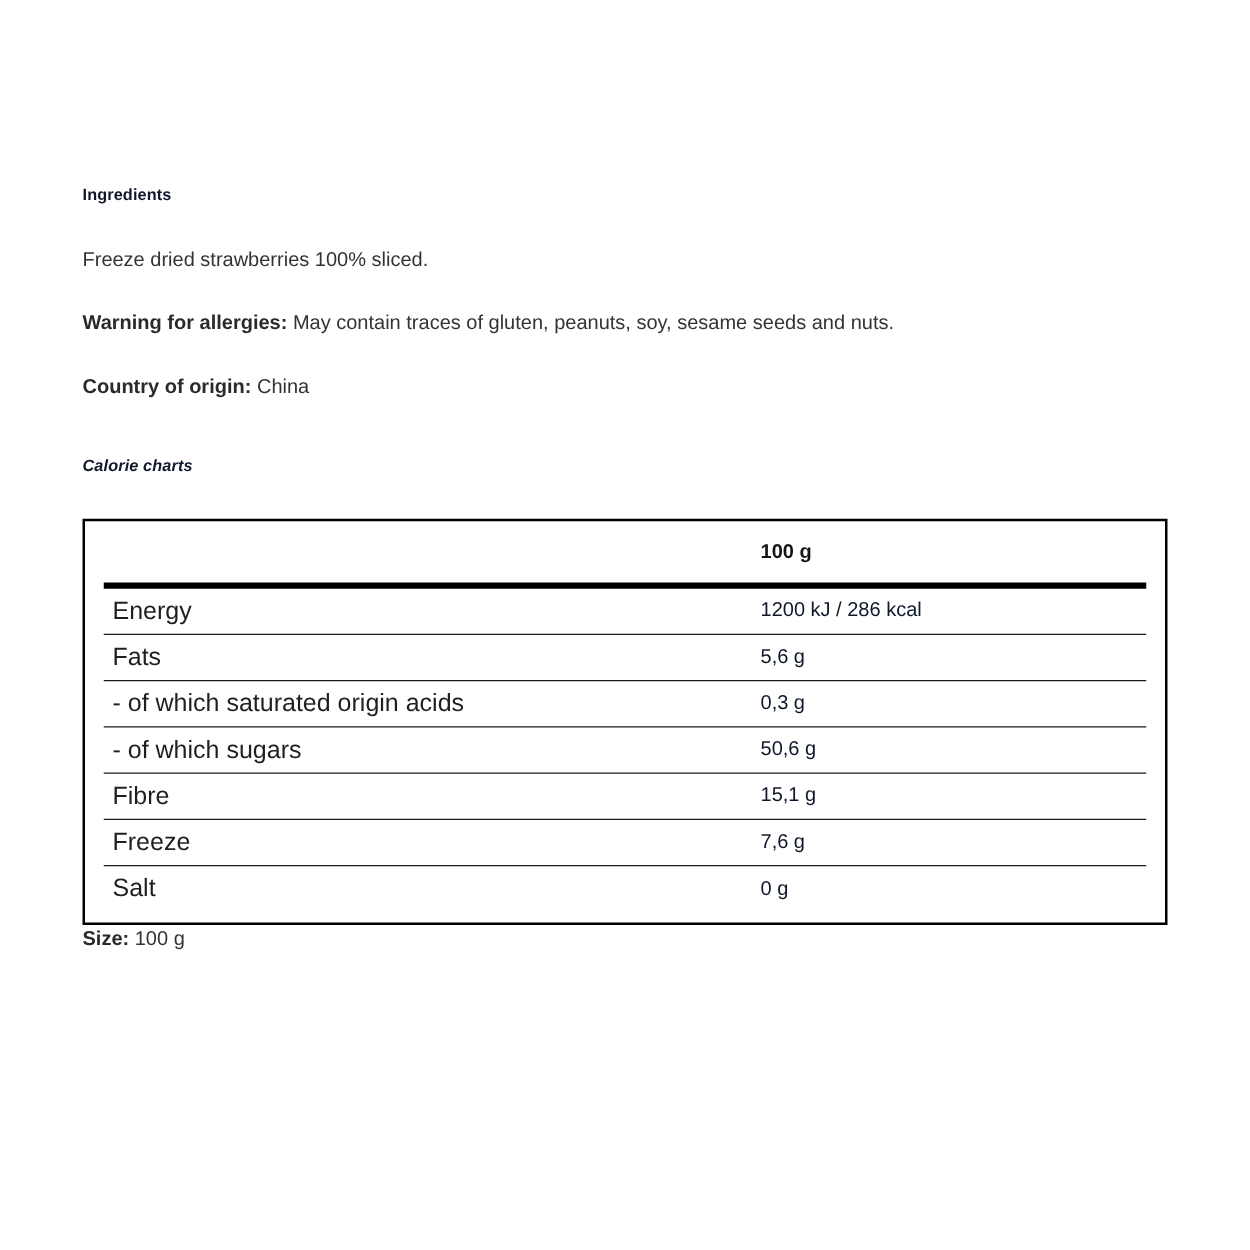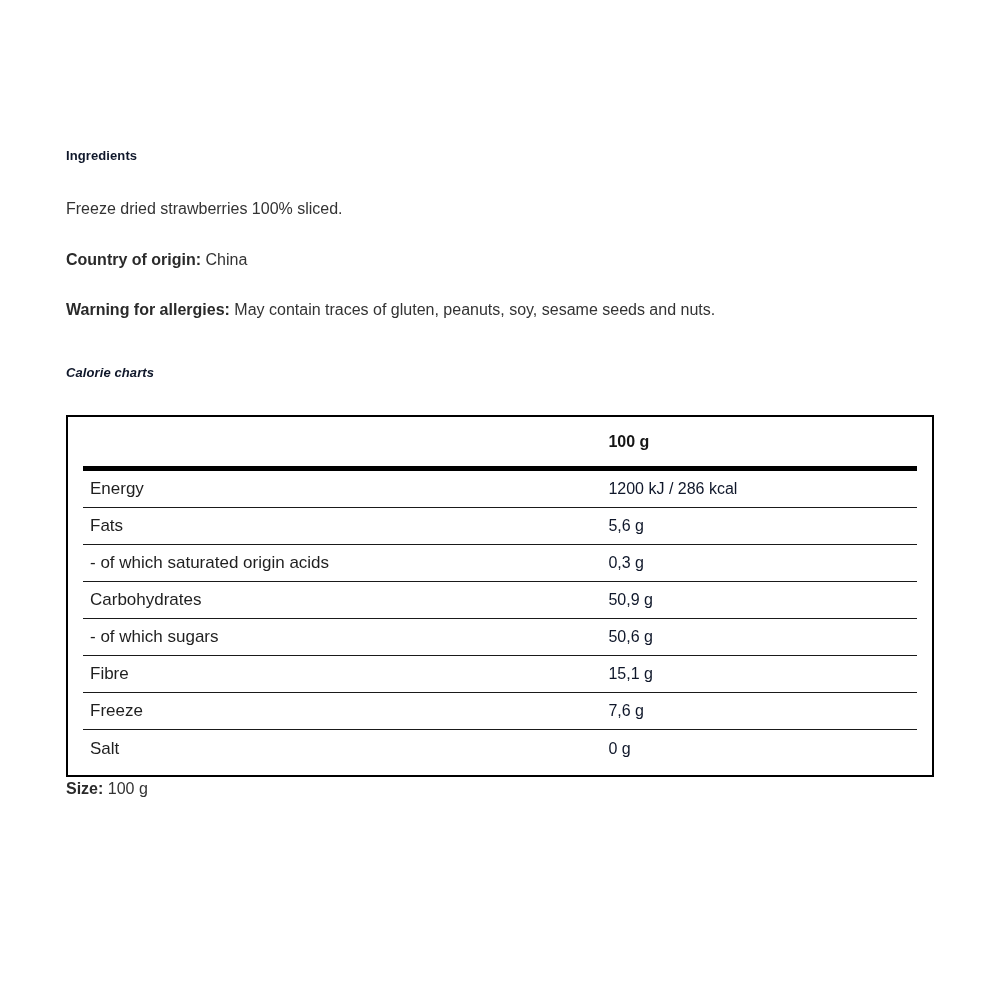--- a/index.html
+++ b/index.html
@@ -58,43 +58,43 @@
   .nutri-row {
     display: flex;
     align-items: center;
     height: 37px;
     border-bottom: 1.5px solid #1a1a1a;
   }
   .nutri-rows .nutri-row:last-child { border-bottom: none; }
   .nutri-cell-label {
     width: 63%;
     padding-left: 7px;
-    font-size: 17px;
+    font-size: 20px;
     color: #1f1f1f;
   }
   .nutri-cell-value {
     flex: 1;
     font-size: 16px;
     color: #0f172a;
   }
   .nutri-header .nutri-cell-value { font-weight: 700; color: #151515; }
   .size-line { }
 </style>
 </head>
 <body>
 
 <div class="content">
 
   <h2 class="section-heading">Ingredients</h2>
 
   <p class="body-line p-description">Freeze dried strawberries 100% sliced.</p>
 
+  <p class="body-line p-warning"><span class="bold-label">Warning for allergies:</span> <span>May contain traces of gluten, peanuts, soy, sesame seeds and nuts.</span></p>
+
   <p class="body-line p-country"><span class="bold-label">Country of origin:</span> <span>China</span></p>
-
-  <p class="body-line p-warning"><span class="bold-label">Warning for allergies:</span> <span>May contain traces of gluten, peanuts, soy, sesame seeds and nuts.</span></p>
 
   <h2 class="section-heading h-calorie">Calorie charts</h2>
 
   <div class="nutri-table">
     <div class="nutri-header">
       <div class="nutri-cell-label"></div>
       <div class="nutri-cell-value">100 g</div>
     </div>
     <div class="nutri-divider"></div>
     <div class="nutri-rows" id="nutri-rows">
@@ -102,24 +102,20 @@
           <div class="nutri-cell-label">Energy</div>
           <div class="nutri-cell-value">1200 kJ / 286 kcal</div>
         </div>
         <div class="nutri-row">
           <div class="nutri-cell-label">Fats</div>
           <div class="nutri-cell-value">5,6 g</div>
         </div>
         <div class="nutri-row">
           <div class="nutri-cell-label">- of which saturated origin acids</div>
           <div class="nutri-cell-value">0,3 g</div>
-        </div>
-        <div class="nutri-row">
-          <div class="nutri-cell-label">Carbohydrates</div>
-          <div class="nutri-cell-value">50,9 g</div>
         </div>
         <div class="nutri-row">
           <div class="nutri-cell-label">- of which sugars</div>
           <div class="nutri-cell-value">50,6 g</div>
         </div>
         <div class="nutri-row">
           <div class="nutri-cell-label">Fibre</div>
           <div class="nutri-cell-value">15,1 g</div>
         </div>
         <div class="nutri-row">

